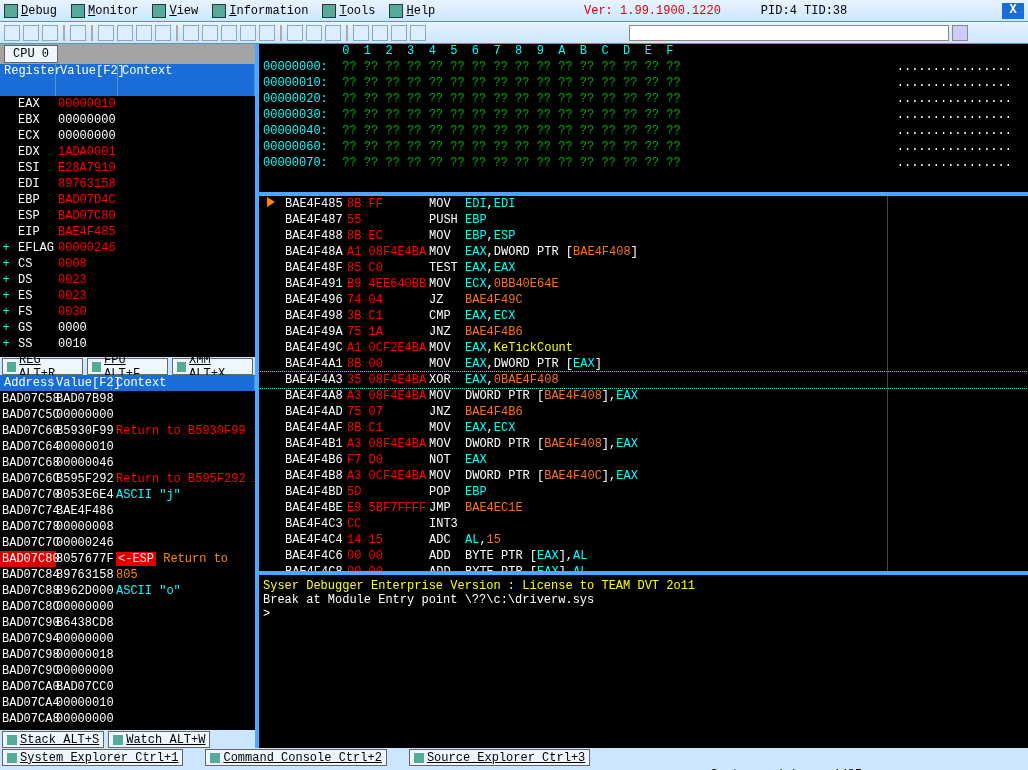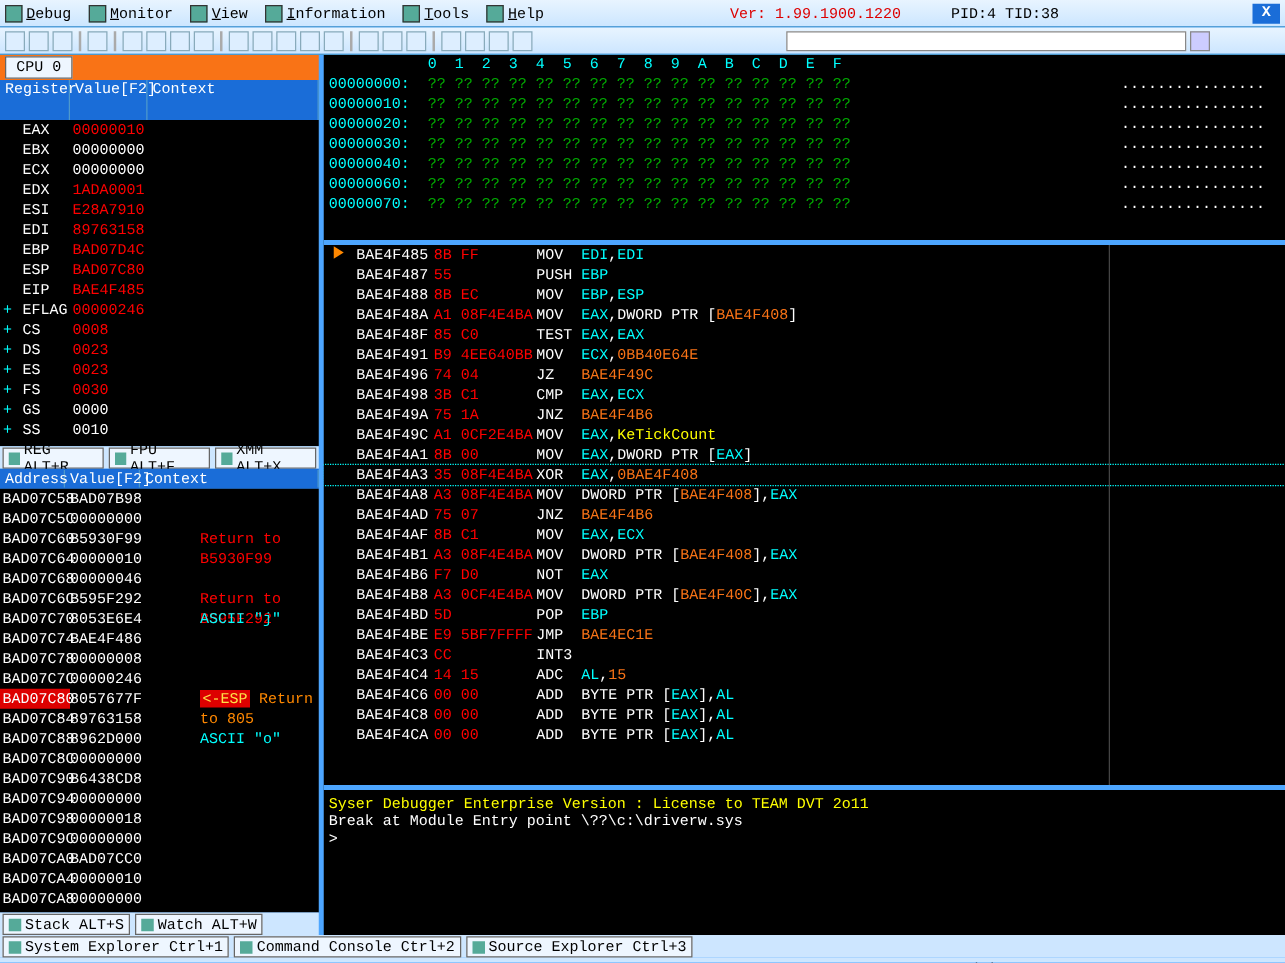--- a/index.html
+++ b/index.html
@@ -11,52 +11,52 @@
 .menubar .pid { margin-right:20px; }
 .menubar .closebtn { margin-left:auto; width:22px; height:16px; background:#1a6dd8; color:#fff; text-align:center; line-height:14px; cursor:pointer; font-weight:bold; }
 .toolbar { height:22px; background:linear-gradient(#e8f4ff,#cce6ff); display:flex; align-items:center; padding:0 4px; border-bottom:1px solid #4d99cc; gap:3px; }
 .tbtn { width:16px; height:16px; border:1px solid #8ab; background:#def; cursor:pointer; display:inline-block; }
 .tsep { width:2px; height:16px; background:#aaa; margin:0 2px; }
 .tsearch { margin-left:200px; width:320px; height:16px; background:#fff; border:1px solid #888; }
 .tsb { width:16px; height:16px; background:#ccf; border:1px solid #888; cursor:pointer; }
 .main { display:flex; height:704px; }
 .leftcol { width:259px; display:flex; flex-direction:column; border-right:4px solid #4da6ff; }
 .rightcol { flex:1; display:flex; flex-direction:column; }
-.cpu-tab { height:20px; background:#f97316;text-decoration:underline; }
+.cpu-tab { height:20px; background:#a3a3a3;text-decoration:underline; }
 .cpu-tab span { display:inline-block; background:#eef6ff; border:1px solid #666; padding:1px 8px; margin:1px 0 0 4px; }
 .panel-hdr { background:#1a6dd8; color:#fff; height:32px; display:flex; font-size:11px; }
 .panel-hdr span { border-right:1px solid #4d99cc; padding:0 4px; }
 .blk { background:#000; color:#fff; overflow:hidden; }
 .reg-body { height:261px; }
 .reg-row { display:flex; height:16px; line-height:16px; }
 .reg-row .rn { width:46px; color:#fff; padding-left:6px; }
 .reg-row .rv { width:66px; }
 .reg-row .exp { width:12px; text-align:center; color:#0ff; cursor:pointer; }
 .red { color:#f00; } .wht { color:#fff; } .cyn { color:#0ff; } .grn { color:#f97316; } .yel { color:#ff0; } .org { color:#f80; }
 .tabbar { height:18px; background:#cde6ff; display:flex; font-size:11px; }
-.tab { border:1px solid #666; background:#eef6ff; padding:1px 4px; margin:1px 2px 0 2px; cursor:pointer; display:flex; align-items:center; }
+.tab { border:1px solid #666; background:#eef6ff; padding:1px 4px; margin:1px 2px 0 2px; cursor:pointer; display:flex; align-items:center;text-decoration:underline; }
 .tab .ti { width:10px; height:10px; background:#5a9; margin-right:3px; display:inline-block; }
 .stackhdr { background:#1a6dd8; color:#fff; height:16px; display:flex; font-size:11px;align-items:center; }
 .stackhdr span { border-right:1px solid #4d99cc; padding:0 4px; }
 .stack-body { flex:1; overflow:hidden; }
 .srow { display:flex; height:16px; line-height:16px; }
-.srow .sa { width:56px; padding-left:2px; color:#fff; } .srow .sv { width:60px; color:#fff; } .srow .sc { flex:1;margin-left:44px; }
+.srow .sa { width:56px; padding-left:2px; color:#fff; } .srow .sv { width:60px; color:#fff; } .srow .sc { flex:1; }
 .srow.sel .sa { background:#d00; color:#fff; }
 .hexpane { height:152px; background:#000; color:#0ff; padding:0 4px; overflow:hidden; border-bottom:4px solid #4da6ff; }
 .hexhdr { color:#0ff; height:16px; white-space:pre; }
 .hexrow { height:16px; white-space:pre; }
 .hexrow .ha { color:#0ff; } .hexrow .hb { color:#0a0; } .hexrow .hd { color:#fff; }
 .disasm { flex:1; background:#000; overflow:hidden; border-bottom:4px solid #4da6ff; position:relative; }
 .drow { display:flex; height:16px; line-height:16px; align-items:center; }
 .dgut { width:24px; text-align:center; } .daddr { width:62px; color:#fff; margin-left:2px; } .dbytes { width:82px; } .dmn { width:36px; color:#fff; } .dop { flex:1; }
 .dgut .arrow { width:0; height:0; border-top:5px solid transparent; border-bottom:5px solid transparent; border-left:8px solid #f80; display:inline-block; }
 .drow.cur { outline:1px dotted #0ff; }
-.console { height:116px; background:#000; color:#fff; padding:4px; font-size:12px; }
+.console { height:173px; background:#000; color:#fff; padding:4px; font-size:12px; }
 .console .cl1 { color:#ff0; } .console .cl2 { color:#fff; }
-.bottombar { height:18px; background:#cde6ff; display:flex; font-size:11px; }
+.bottombar { height:18px; background:#cde6ff; display:flex; font-size:11px;gap:18px; }
 .statusbar { height:18px; background:#cde6ff; display:flex; font-size:11px; padding:0 6px; align-items:center; }
 .statusbar .sys { margin-left:auto; margin-right:160px; }
 .vline { position:absolute; top:0; bottom:0; left:628px; width:1px; background:#444; }
 </style>
 </head>
 <body>
 
 <div class="menubar">
   <div class="mitem">
       <span class="mico"></span>
@@ -260,21 +260,21 @@
           <span class="sc"><span class=""></span></span>
         </div>
         <div class="srow">
           <span class="sa">BAD07C7C</span>
           <span class="sv">00000246</span>
           <span class="sc"><span class=""></span></span>
         </div>
         <div class="srow sel">
           <span class="sa">BAD07C80</span>
           <span class="sv">8057677F</span>
-          <span class="sc"><span style="background:#d00;color:#fde047;padding:0 2px">&lt;-ESP</span> <span class="org">Return to 805</span></span>
+          <span class="sc"><span style="background:#d00;color:#e5e5e5;padding:0 2px">&lt;-ESP</span> <span class="org">Return to 805</span></span>
         </div>
         <div class="srow">
           <span class="sa">BAD07C84</span>
           <span class="sv">89763158</span>
           <span class="sc"><span class=""></span></span>
         </div>
         <div class="srow">
           <span class="sa">BAD07C88</span>
           <span class="sv">8962D000</span>
           <span class="sc"><span class="cyn">ASCII "o"</span></span>

